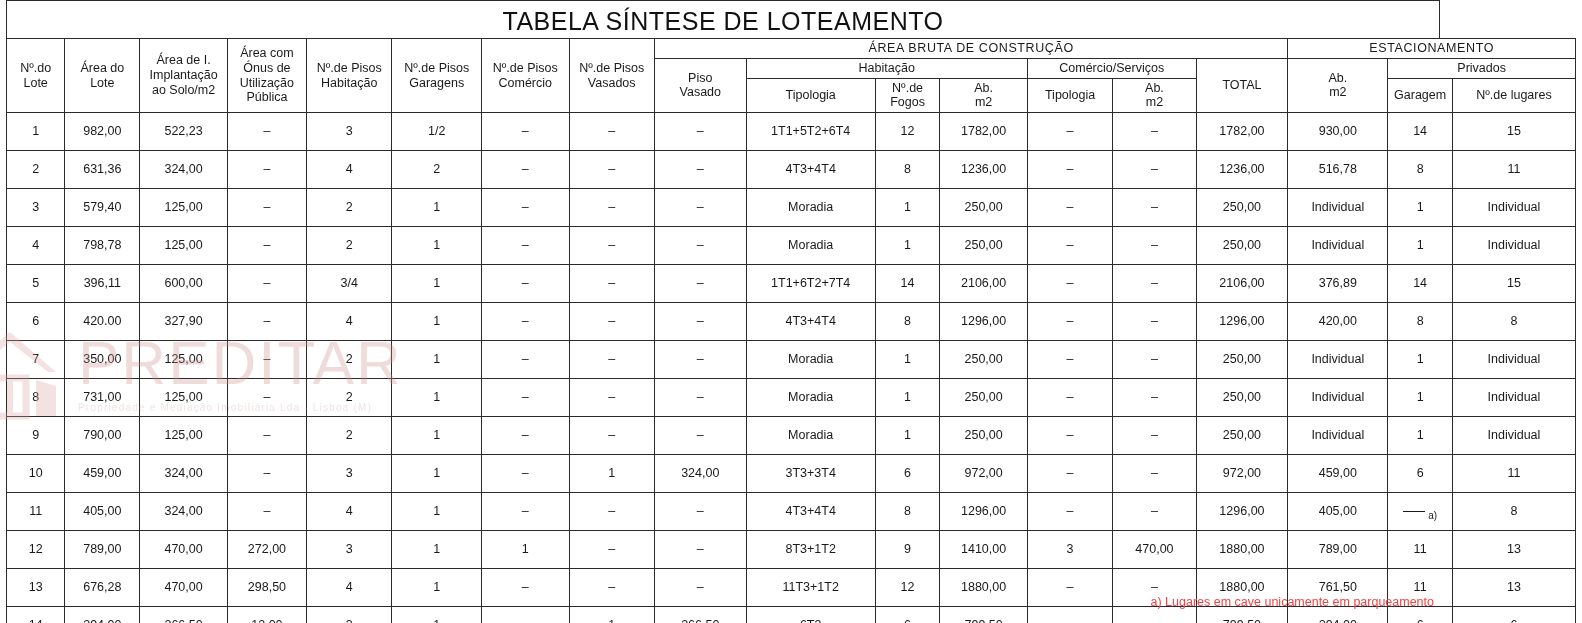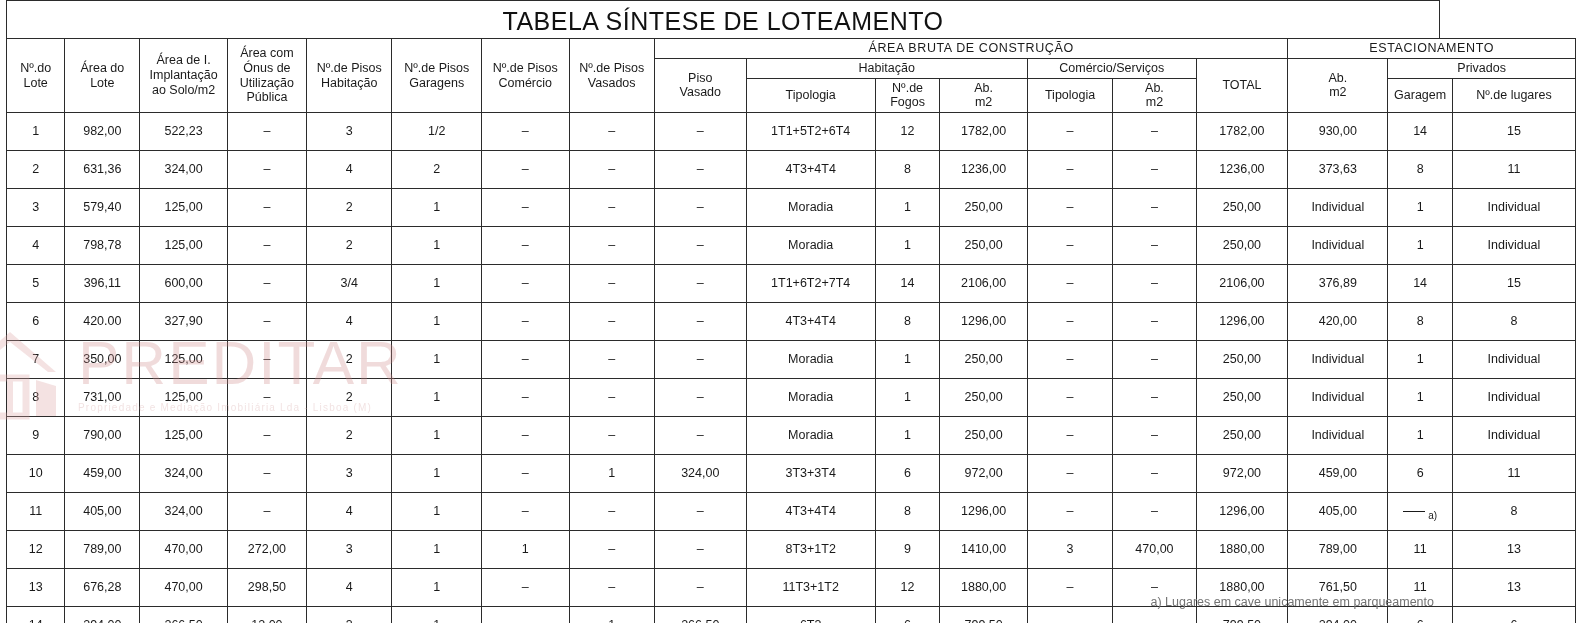--- a/index.html
+++ b/index.html
@@ -98,21 +98,21 @@
     font-size: 10px;
     color: #d3a0a0;
     letter-spacing: 1.2px;
     margin-top: 10px;
   }
   .footnote {
     position: absolute;
     right: 12px;
     bottom: 14px;
     font-size: 12.5px;
-    color: #737373;
+    color: #ef4444;
     text-align: right;
   }
   .cell-note {
     display: inline-block;
     position: relative;
   }
   .cell-note sup {
     font-size: 10px;
     margin-left: 3px;
     vertical-align: baseline;
@@ -217,21 +217,21 @@
           <td class="num">2</td>
           <td class="num">–</td>
           <td class="num">–</td>
           <td class="num">–</td>
           <td class="num">4T3+4T4</td>
           <td class="num">8</td>
           <td class="num">1236,00</td>
           <td class="num">–</td>
           <td class="num">–</td>
           <td class="num">1236,00</td>
-          <td class="num">373,63</td>
+          <td class="num">516,78</td>
           <td class="num">8</td>
           <td class="num">11</td>
         </tr>
         <tr>
           <td class="num">3</td>
           <td class="num">579,40</td>
           <td class="num">125,00</td>
           <td class="num">–</td>
           <td class="num">2</td>
           <td class="num">1</td>

